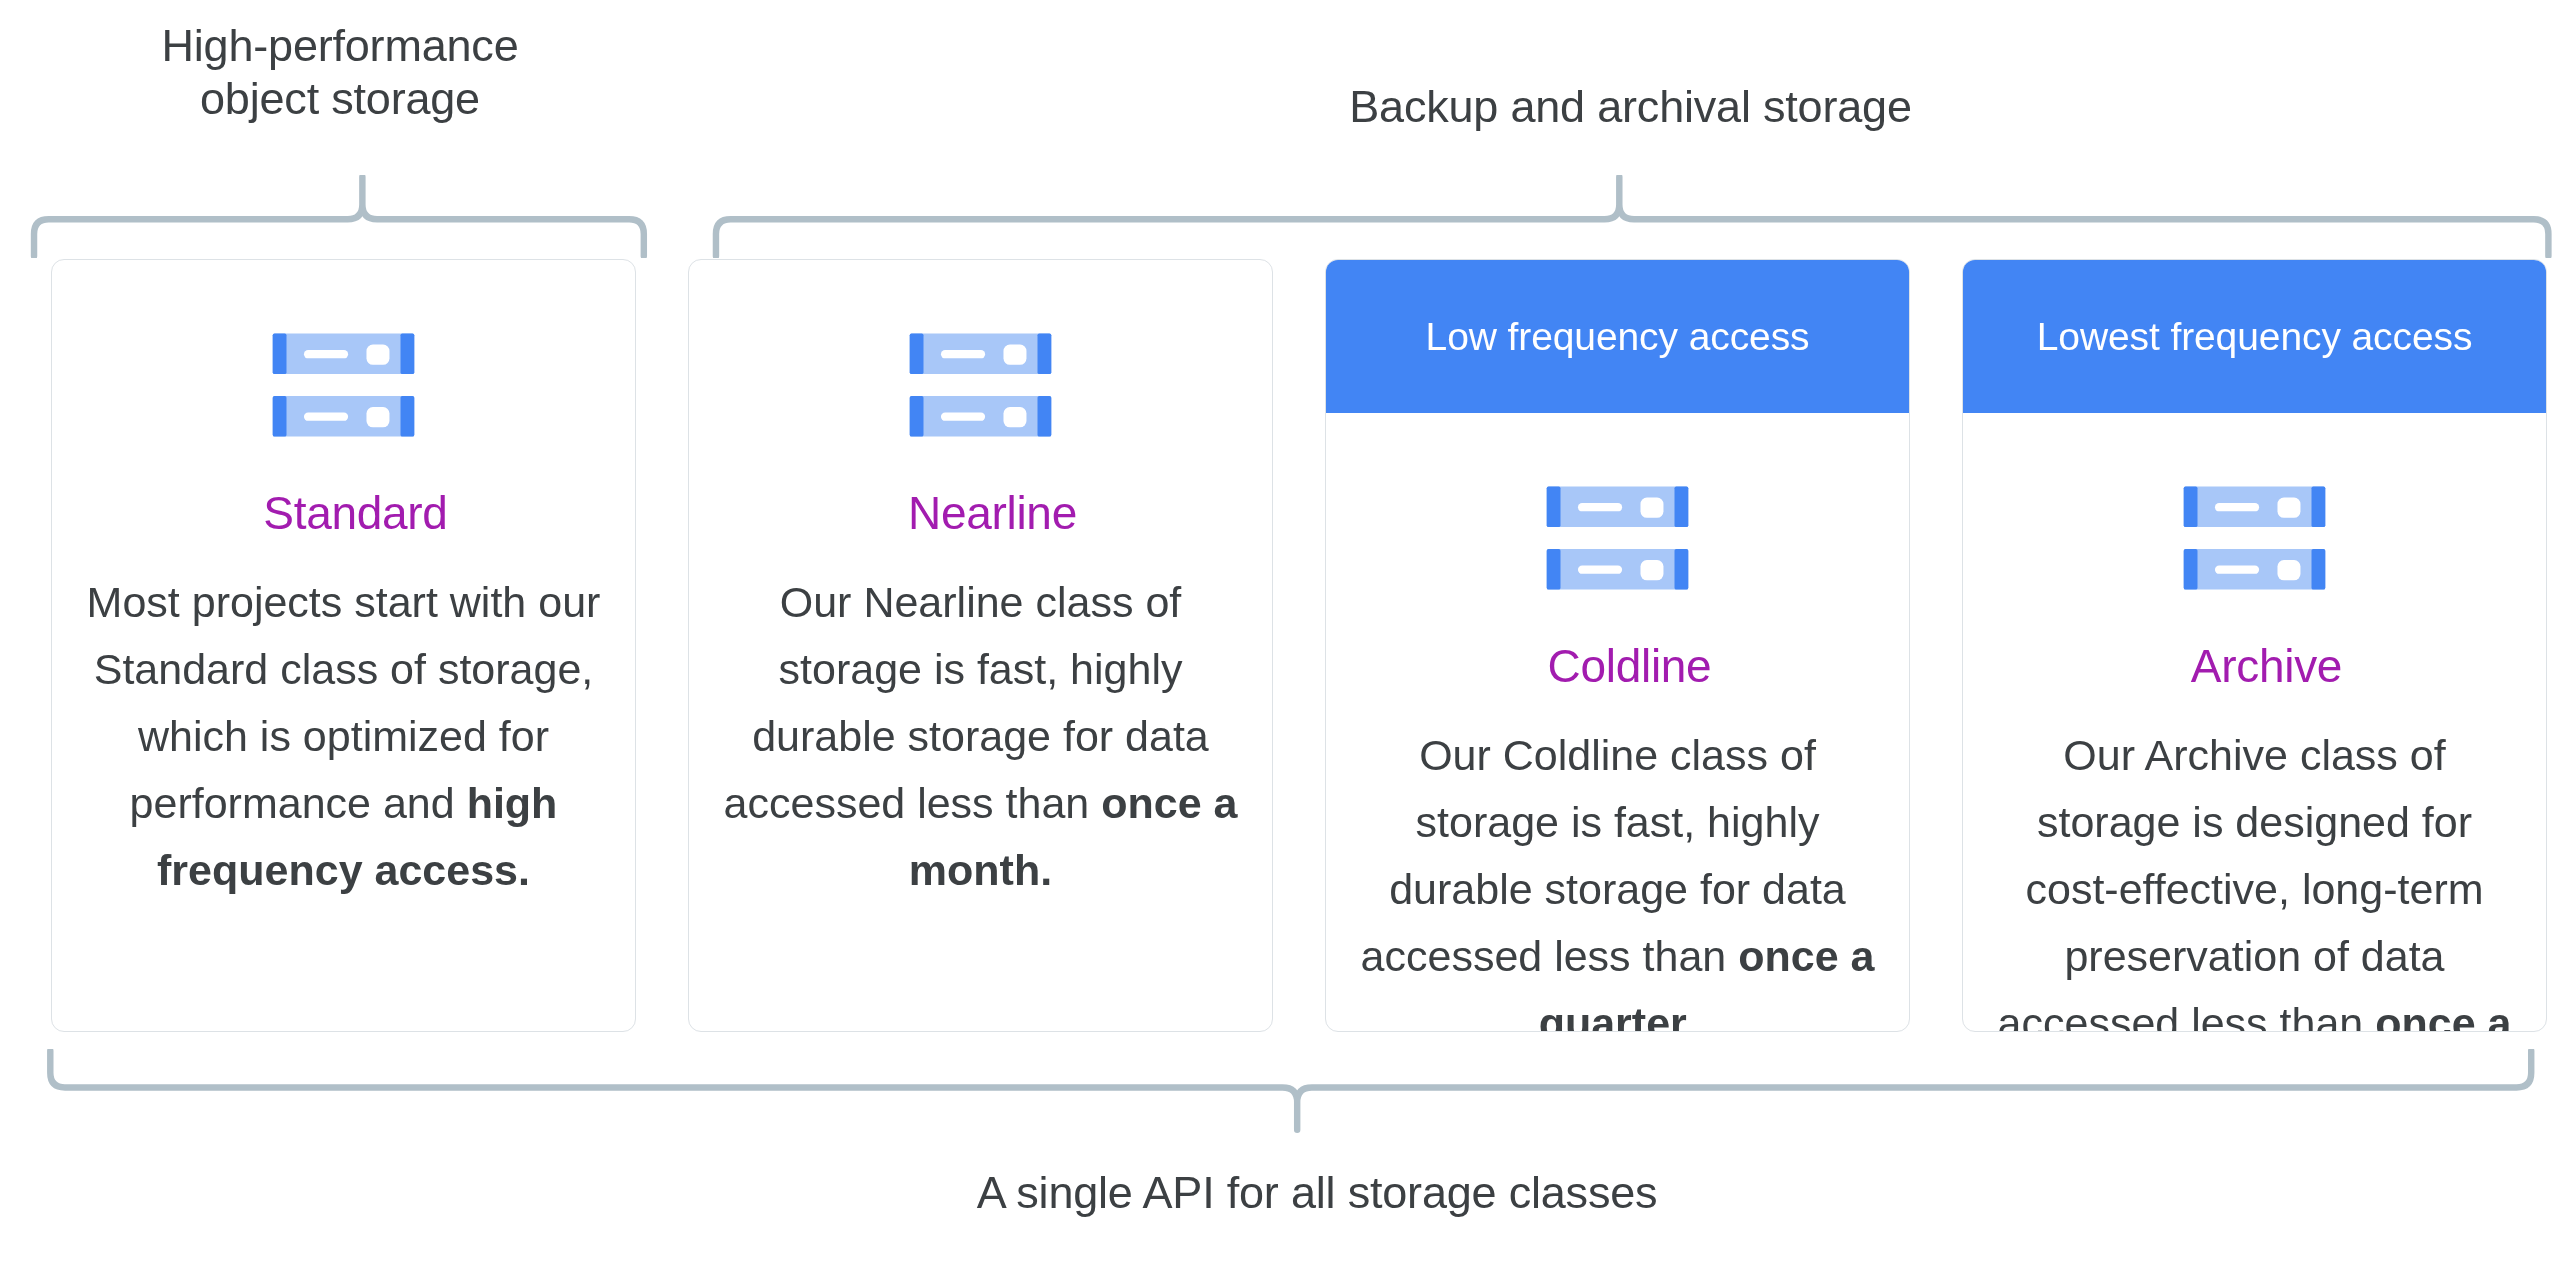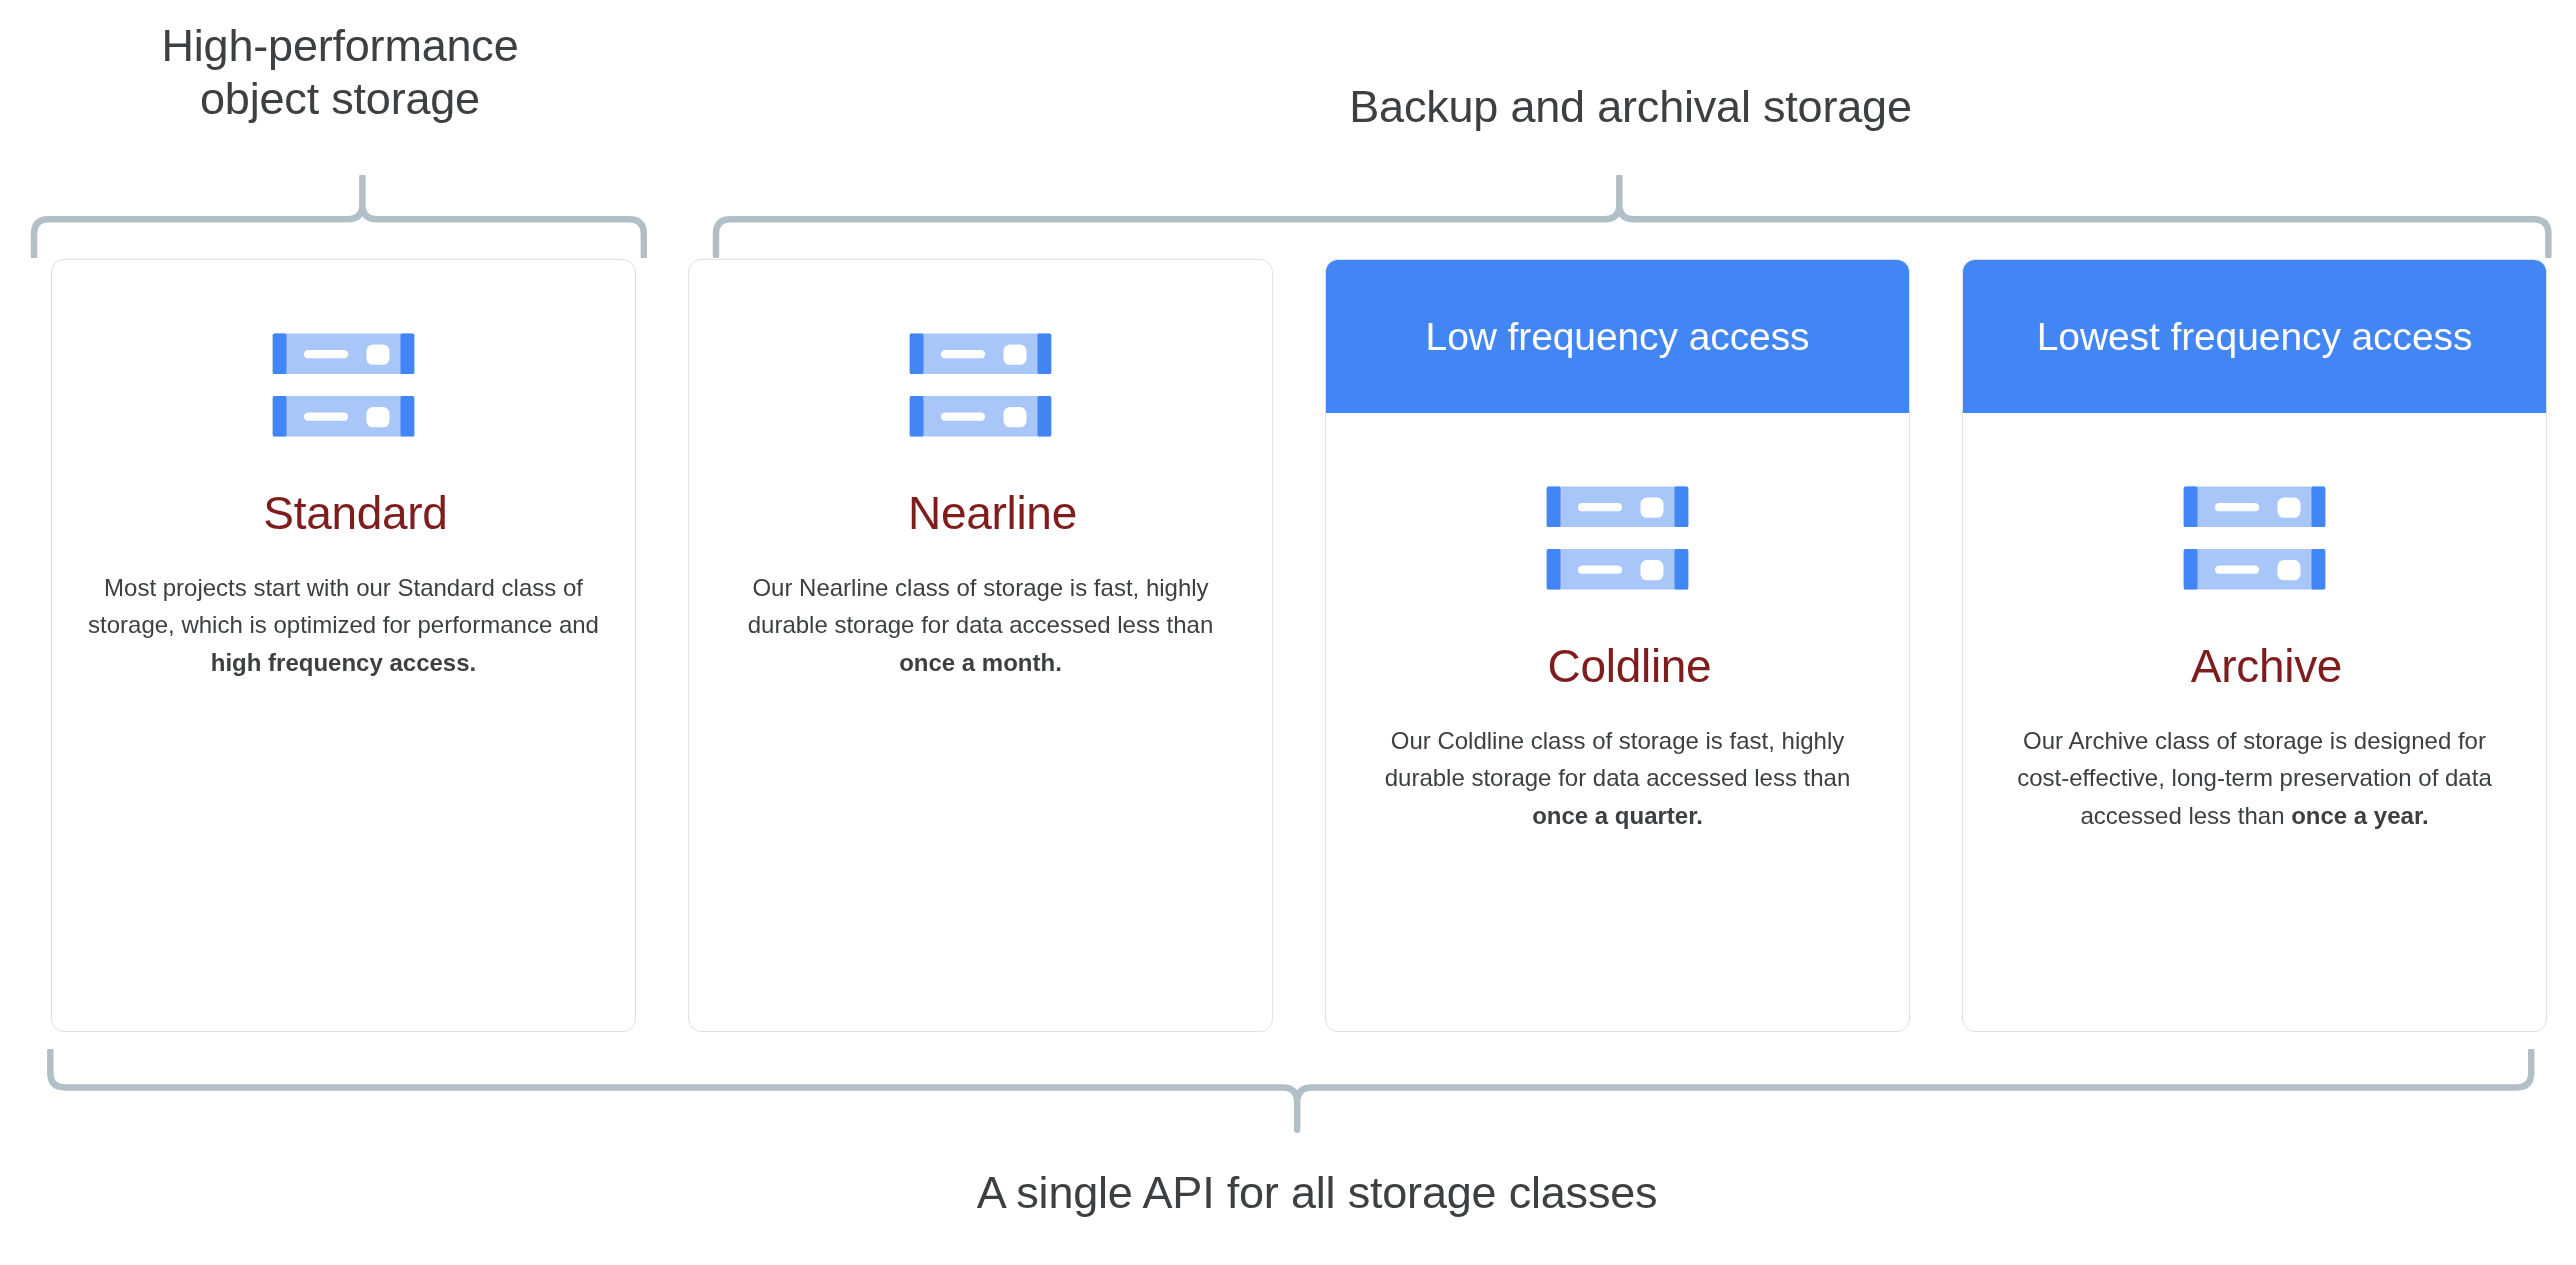--- a/index.html
+++ b/index.html
@@ -86,30 +86,30 @@
     width: 153px;
     height: 114px;
     flex: none;
   }
 
   
   .card-title {
     margin-top: 48px;
     font-size: 46px;
     font-weight: 400;
-    color: #7f1d1d;
+    color: #a21caf;
     letter-spacing: -0.3px;
     line-height: 1;
     margin-left: 24px;
   }
   .card-body {
     margin-top: 33px;
     padding: 0 31px;
     text-align: center;
-    font-size: 24px;
+    font-size: 43px;
     line-height: 1.56;
     color: #3c4043;
     font-weight: 400;
   }
   .card-body b {
     font-weight: 700;
   }
 
   
   #bottom-caption {

